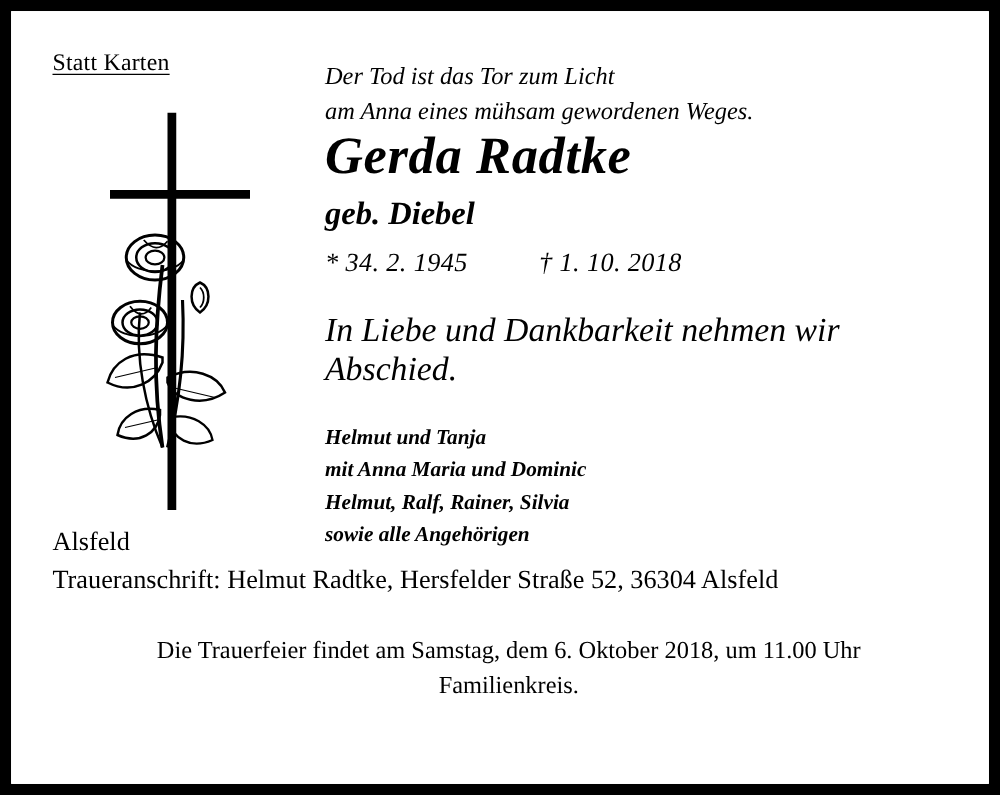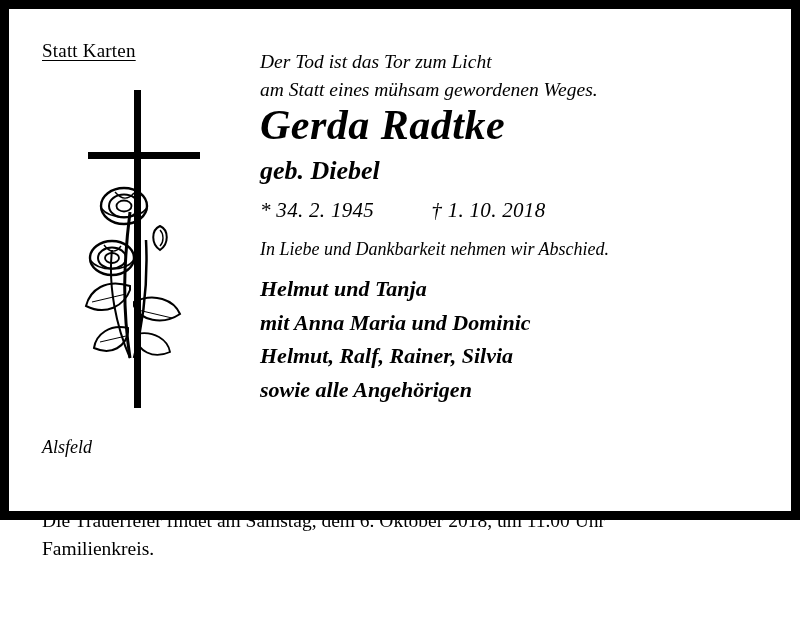--- a/index.html
+++ b/index.html
@@ -10,21 +10,21 @@
   body {
     width: 800px;
     height: 636px;
     font-family: "Liberation Serif", serif;
     color: #000000;
     overflow: hidden;
   }
   .obituary {
     position: relative;
     width: 800px;
-    height: 520px;
+    height: 636px;
     box-sizing: border-box;
     border: 9px solid #000000;
     background: #ffffff;
   }
   .inner {
     position: relative;
     width: 100%;
     height: 100%;
     box-sizing: border-box;
     border: 3px solid #ffffff;
@@ -78,47 +78,46 @@
   .dates {
     margin-top: 12px;
     font-size: 21px;
     letter-spacing: 0.3px;
   }
   .dates .gap {
     display: inline-block;
     width: 46px;
   }
   .farewell {
-    margin-top: 16px;
-    font-size: 18px;
+    margin-top: 26px;
+    font-size: 27px;
   }
   .family {
-    margin-top: 12px;
-    font-size: 22px;
+    margin-top: 26px;
+    font-size: 17px;
     font-weight: bold;
     line-height: 1.52;
   }
 
   
   .place-block {
     position: absolute;
     left: 30px;
-    top: 422px;
-    font-size: 18px;
+    top: 406px;
+    font-size: 21px;
     line-height: 1.45;
     text-align: left;
-    font-style: italic;
   }
   .ceremony-block {
     position: absolute;
     left: 30px;
     top: 495px;
     font-size: 19.5px;
     line-height: 1.45;
-    text-align: left;
+    text-align: center;
     width: 730px;
   }
 </style>
 </head>
 <body>
 
 <div class="obituary">
   <div class="inner">
 
     <div class="statt-karten">Statt Karten</div>
@@ -158,21 +157,21 @@
         <path d="M62 212 C82 202, 102 210, 108 224 C90 236, 68 230, 62 216 Z" fill="none" stroke="#000000" stroke-width="2"></path>
         <path d="M56 238 C38 234, 24 244, 22 258 C40 266, 54 256, 56 242 Z" fill="none" stroke="#000000" stroke-width="2"></path>
         <path d="M64 244 C82 240, 96 250, 98 262 C80 270, 66 260, 64 248 Z" fill="none" stroke="#000000" stroke-width="1.8"></path>
         <path d="M20 212 L54 204 M66 220 L100 228 M28 252 L54 246" stroke="#000000" stroke-width="1" fill="none"></path>
       </svg>
     </div>
 
     <div class="content">
       <div class="verse">
         <div>Der Tod ist das Tor zum Licht</div>
-        <div>am Statt eines mühsam gewordenen Weges.</div>
+        <div>am Anna eines mühsam gewordenen Weges.</div>
       </div>
 
       <div class="name">Gerda Radtke</div>
       <div class="maiden">geb. Diebel</div>
 
       <div class="dates">
         <span>* 34. 2. 1945</span>
         <span class="gap"></span>
         <span>† 1. 10. 2018</span>
       </div>
@@ -182,20 +181,21 @@
       <div class="family">
         <div>Helmut und Tanja</div>
         <div>mit Anna Maria und Dominic</div>
         <div>Helmut, Ralf, Rainer, Silvia</div>
         <div>sowie alle Angehörigen</div>
       </div>
     </div>
 
     <div class="place-block">
       <div>Alsfeld</div>
+      <div>Traueranschrift: Helmut Radtke, Hersfelder Straße 52, 36304 Alsfeld</div>
     </div>
 
     <div class="ceremony-block">
       <div>Die Trauerfeier findet am Samstag, dem 6. Oktober 2018, um 11.00 Uhr</div>
       <div>Familienkreis.</div>
     </div>
 
   </div>
 </div>
 

